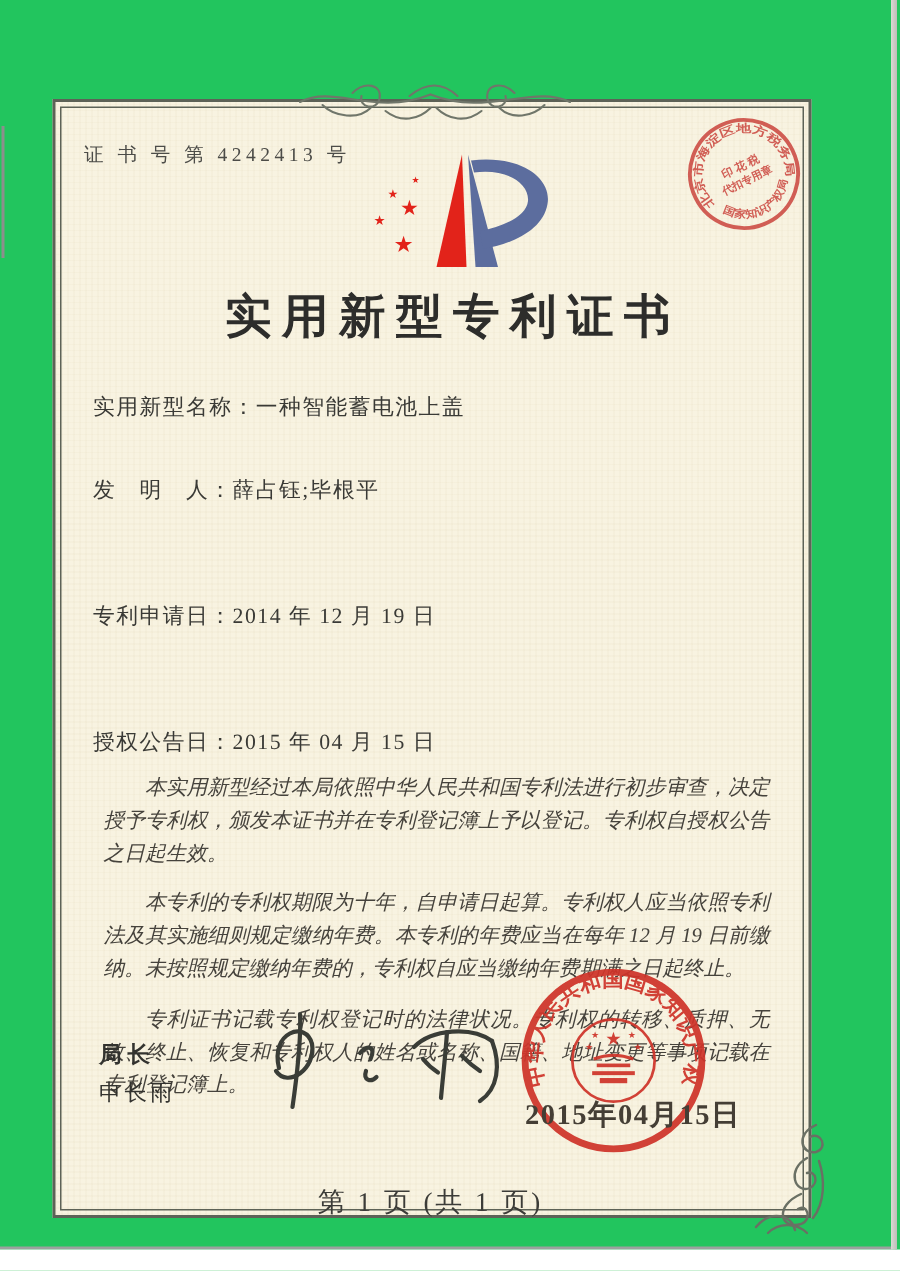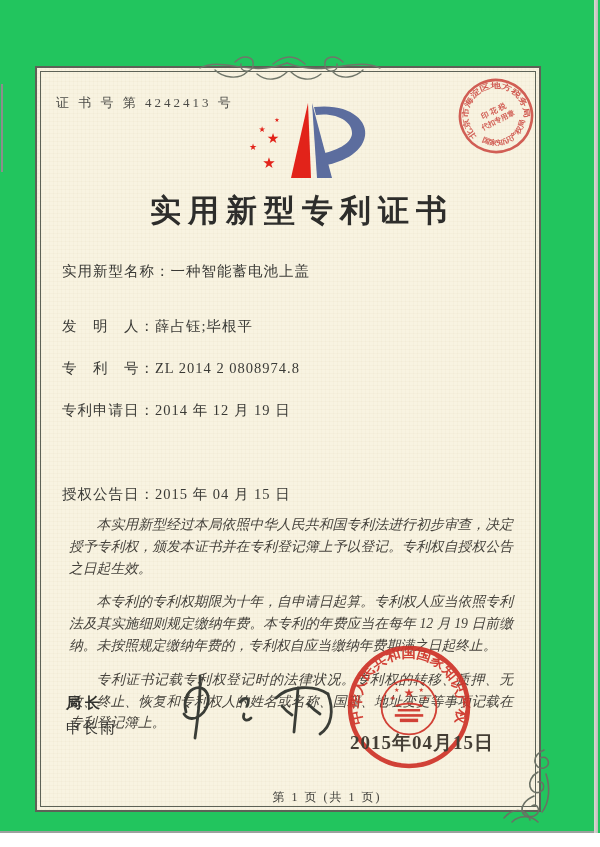--- a/index.html
+++ b/index.html
@@ -18,22 +18,22 @@
   .title{left:60px;top:190px;width:484px;text-align:center;font-size:31px;
          letter-spacing:7px;font-weight:600;color:#2d2d2b;}
   .field{left:62px;font-size:14.5px;letter-spacing:1px;color:#3a3a36;white-space:nowrap;}
   .f0{top:262px}.f1{top:317px}.f2{top:359px}.f3{top:401px}.f4{top:443px}.f5{top:485px}
   .paras{left:57px;top:502px;width:468px;font-size:13.8px;line-height:21.8px;
          text-align:justify;font-style:italic;color:#45423c;}
   .paras p{margin:12px;text-indent:2em;}
   .director-title{left:66px;top:694px;font-size:15px;font-weight:700;letter-spacing:4px;color:#33332f;}
   .director-name{left:66px;top:719px;font-size:15px;font-weight:400;letter-spacing:2px;color:#33332f;}
   .seal-date{left:350px;top:730px;font-size:19px;font-weight:600;letter-spacing:1px;color:#443e35;z-index:5;}
-  .footer{left:37px;top:789px;width:500px;text-align:center;font-size:12px;
-          letter-spacing:2px;color:#3c3c38;margin-left:40px;}
+  .footer{left:37px;top:789px;width:500px;text-align:center;font-size:18px;
+          letter-spacing:2px;color:#3c3c38;}
   
   .logo{left:233px;top:98px;}
   .signature{left:148px;top:668px;z-index:3;}
   .big-seal{left:346px;top:644px;opacity:.93;z-index:4;}
   .tax-seal{left:456px;top:76px;opacity:.88;transform:rotate(-26deg);z-index:4;}
   .orn-top{left:195px;top:46px;z-index:2;}
   .orn-corner{left:494px;top:746px;z-index:2;}
   
   .edge-bottom{left:0;top:831px;width:597px;height:2px;background:#9ba19e;}
   .below-strip{left:0;top:833px;width:600px;height:14px;background:#ffffff;}
@@ -88,21 +88,20 @@
     </g>
     <polygon points="75,5 58,80 78,80" fill="#e2231a"></polygon>
     <polygon points="79,5 84,80 99,80" fill="#5c6d9e"></polygon>
     <path d="M 81 9 C 116 5 135 22 132 38 C 129 56 107 65 89 68 L 87 56 C 103 53 118 46 119 36 C 120 24 104 14 83 17 Z" fill="#5c6d9e"></path>
   </svg>
 
   <div class="abs field f0">实用新型名称：一种智能蓄电池上盖</div>
 
   <div class="abs title">实用新型专利证书</div>
   <div class="abs field f1">发　明　人：薛占钰;毕根平</div>
-  <div class="abs field f2">专　利　号：ZL 2014 2 0808974.8</div>
   <div class="abs field f3">专利申请日：2014 年 12 月 19 日</div>
   <div class="abs field f5">授权公告日：2015 年 04 月 15 日</div>
 
   <div class="abs paras">
     <p>本实用新型经过本局依照中华人民共和国专利法进行初步审查，决定授予专利权，颁发本证书并在专利登记簿上予以登记。专利权自授权公告之日起生效。</p>
     <p>本专利的专利权期限为十年，自申请日起算。专利权人应当依照专利法及其实施细则规定缴纳年费。本专利的年费应当在每年 12 月 19 日前缴纳。未按照规定缴纳年费的，专利权自应当缴纳年费期满之日起终止。</p>
     <p>专利证书记载专利权登记时的法律状况。专利权的转移、质押、无效、终止、恢复和专利权人的姓名或名称、国籍、地址变更等事项记载在专利登记簿上。</p>
   </div>
 
   <div class="abs director-title">局长</div>

